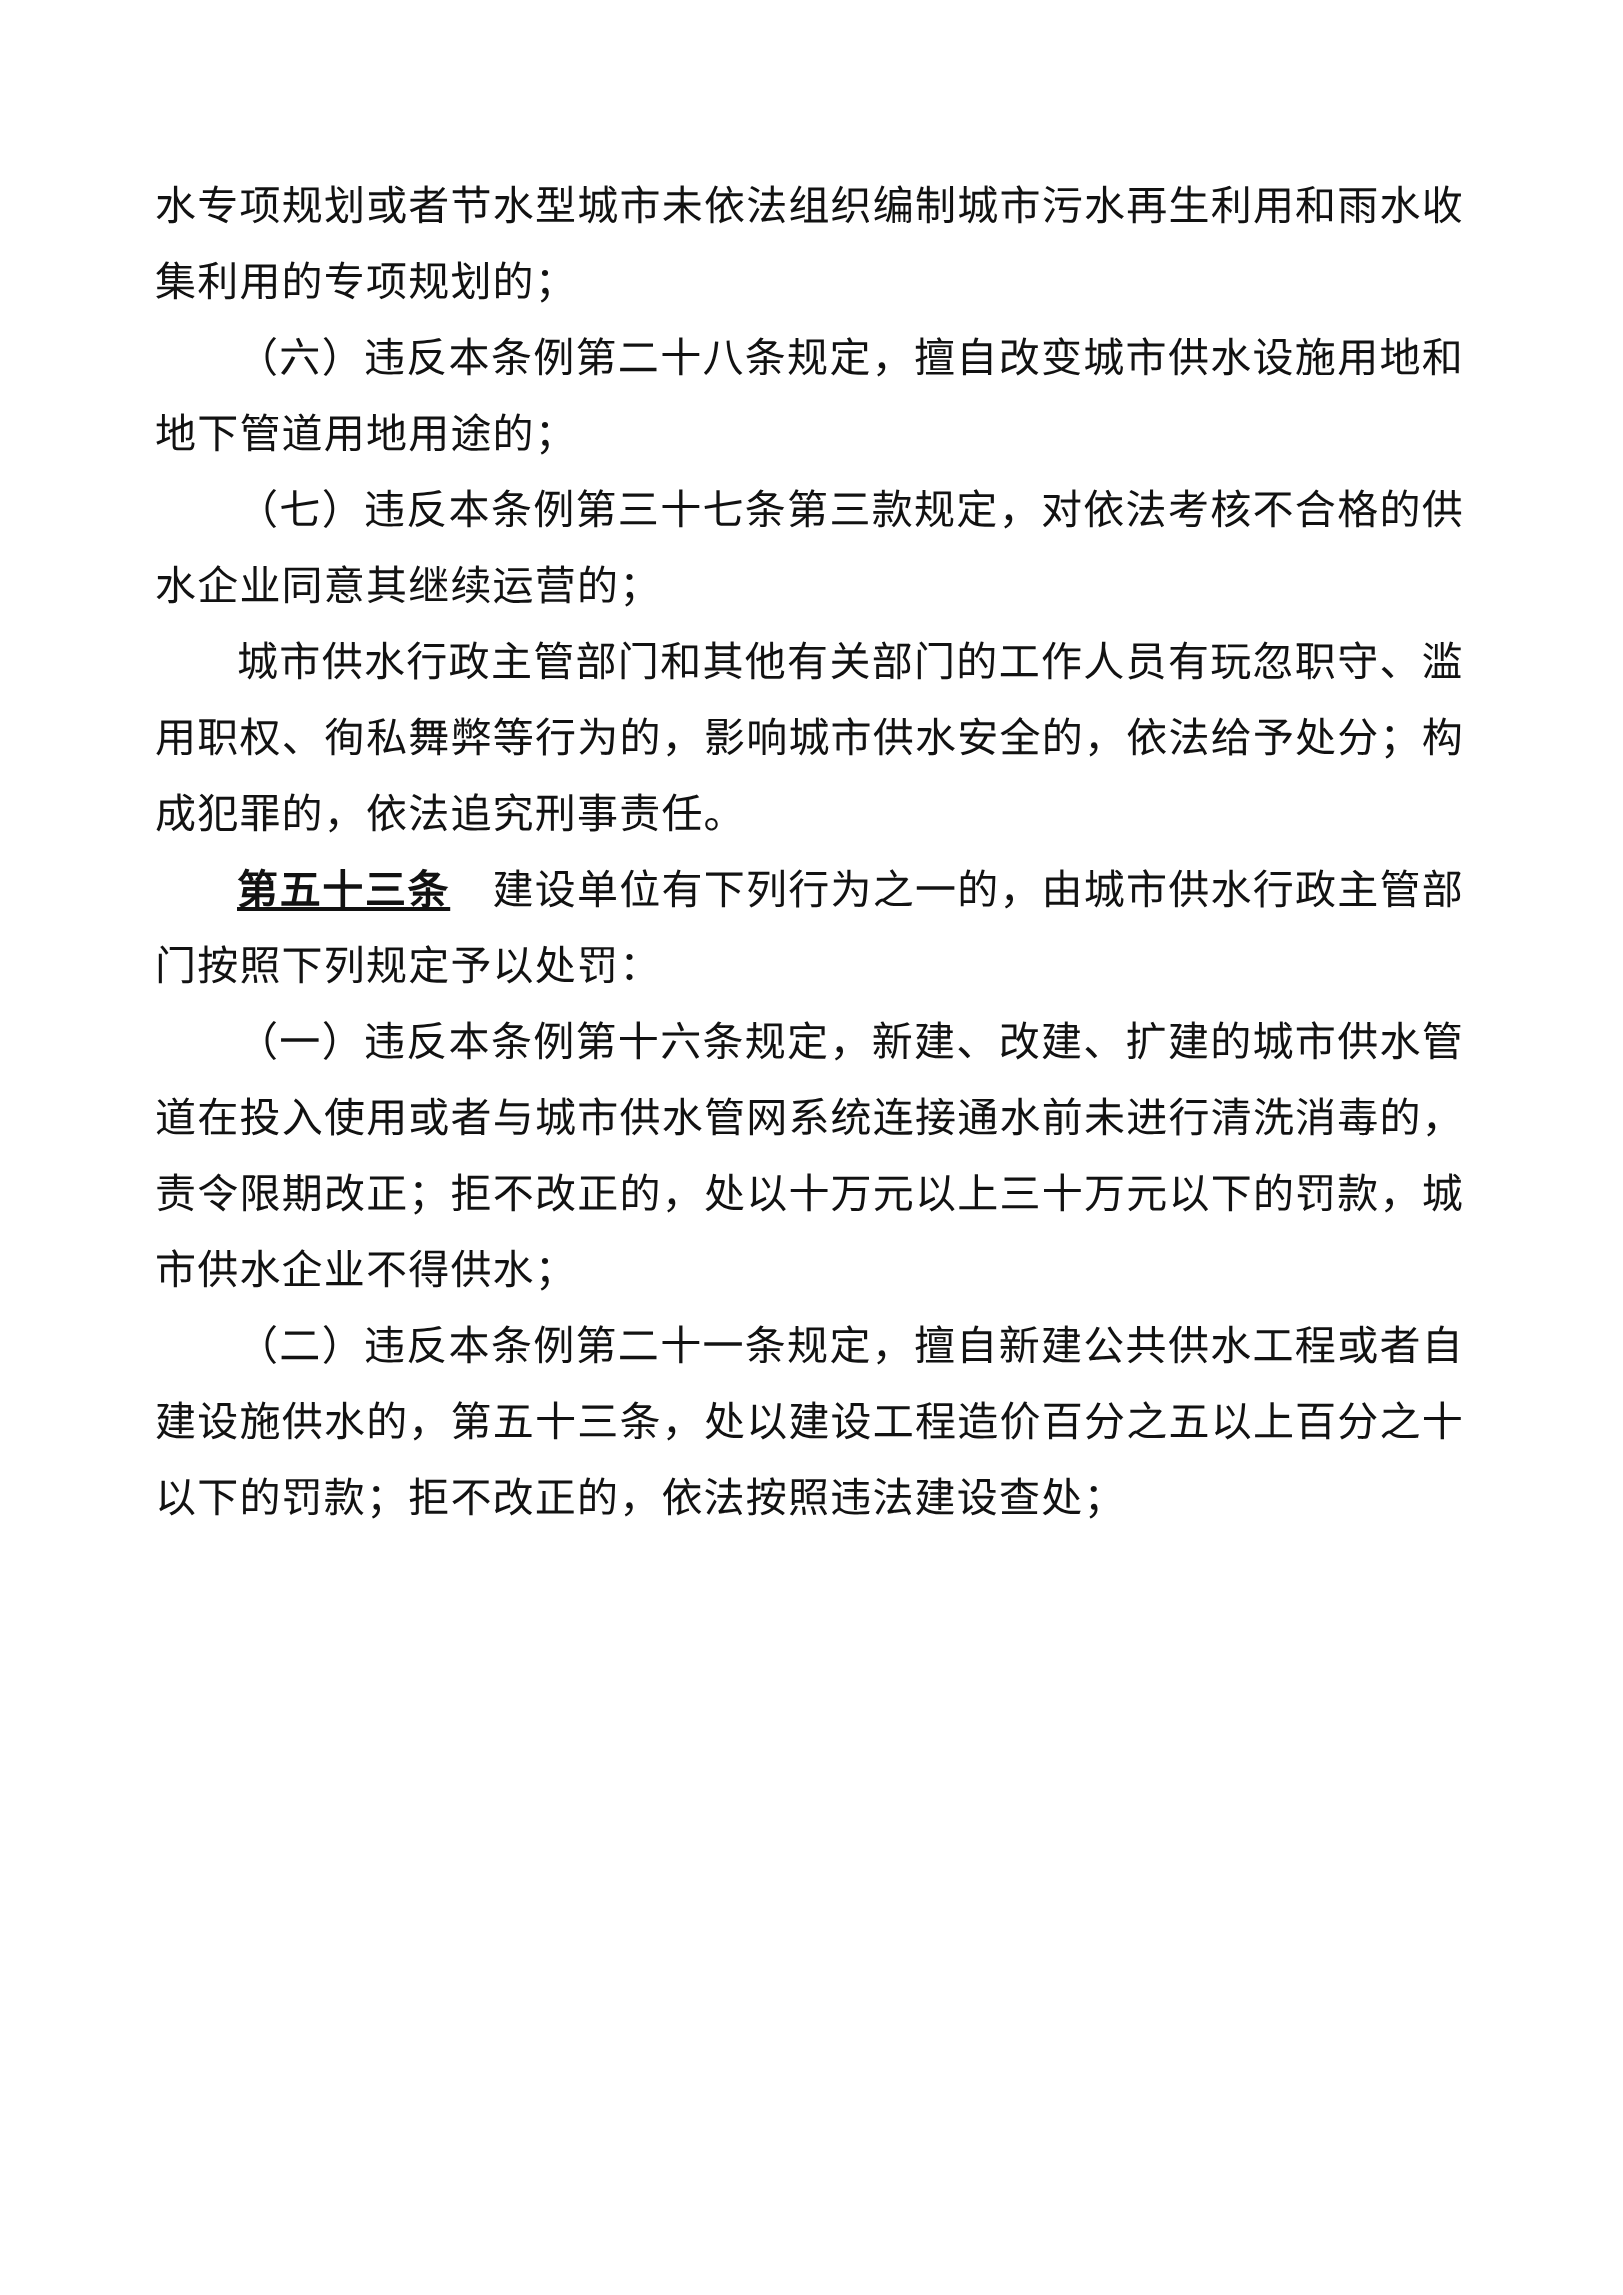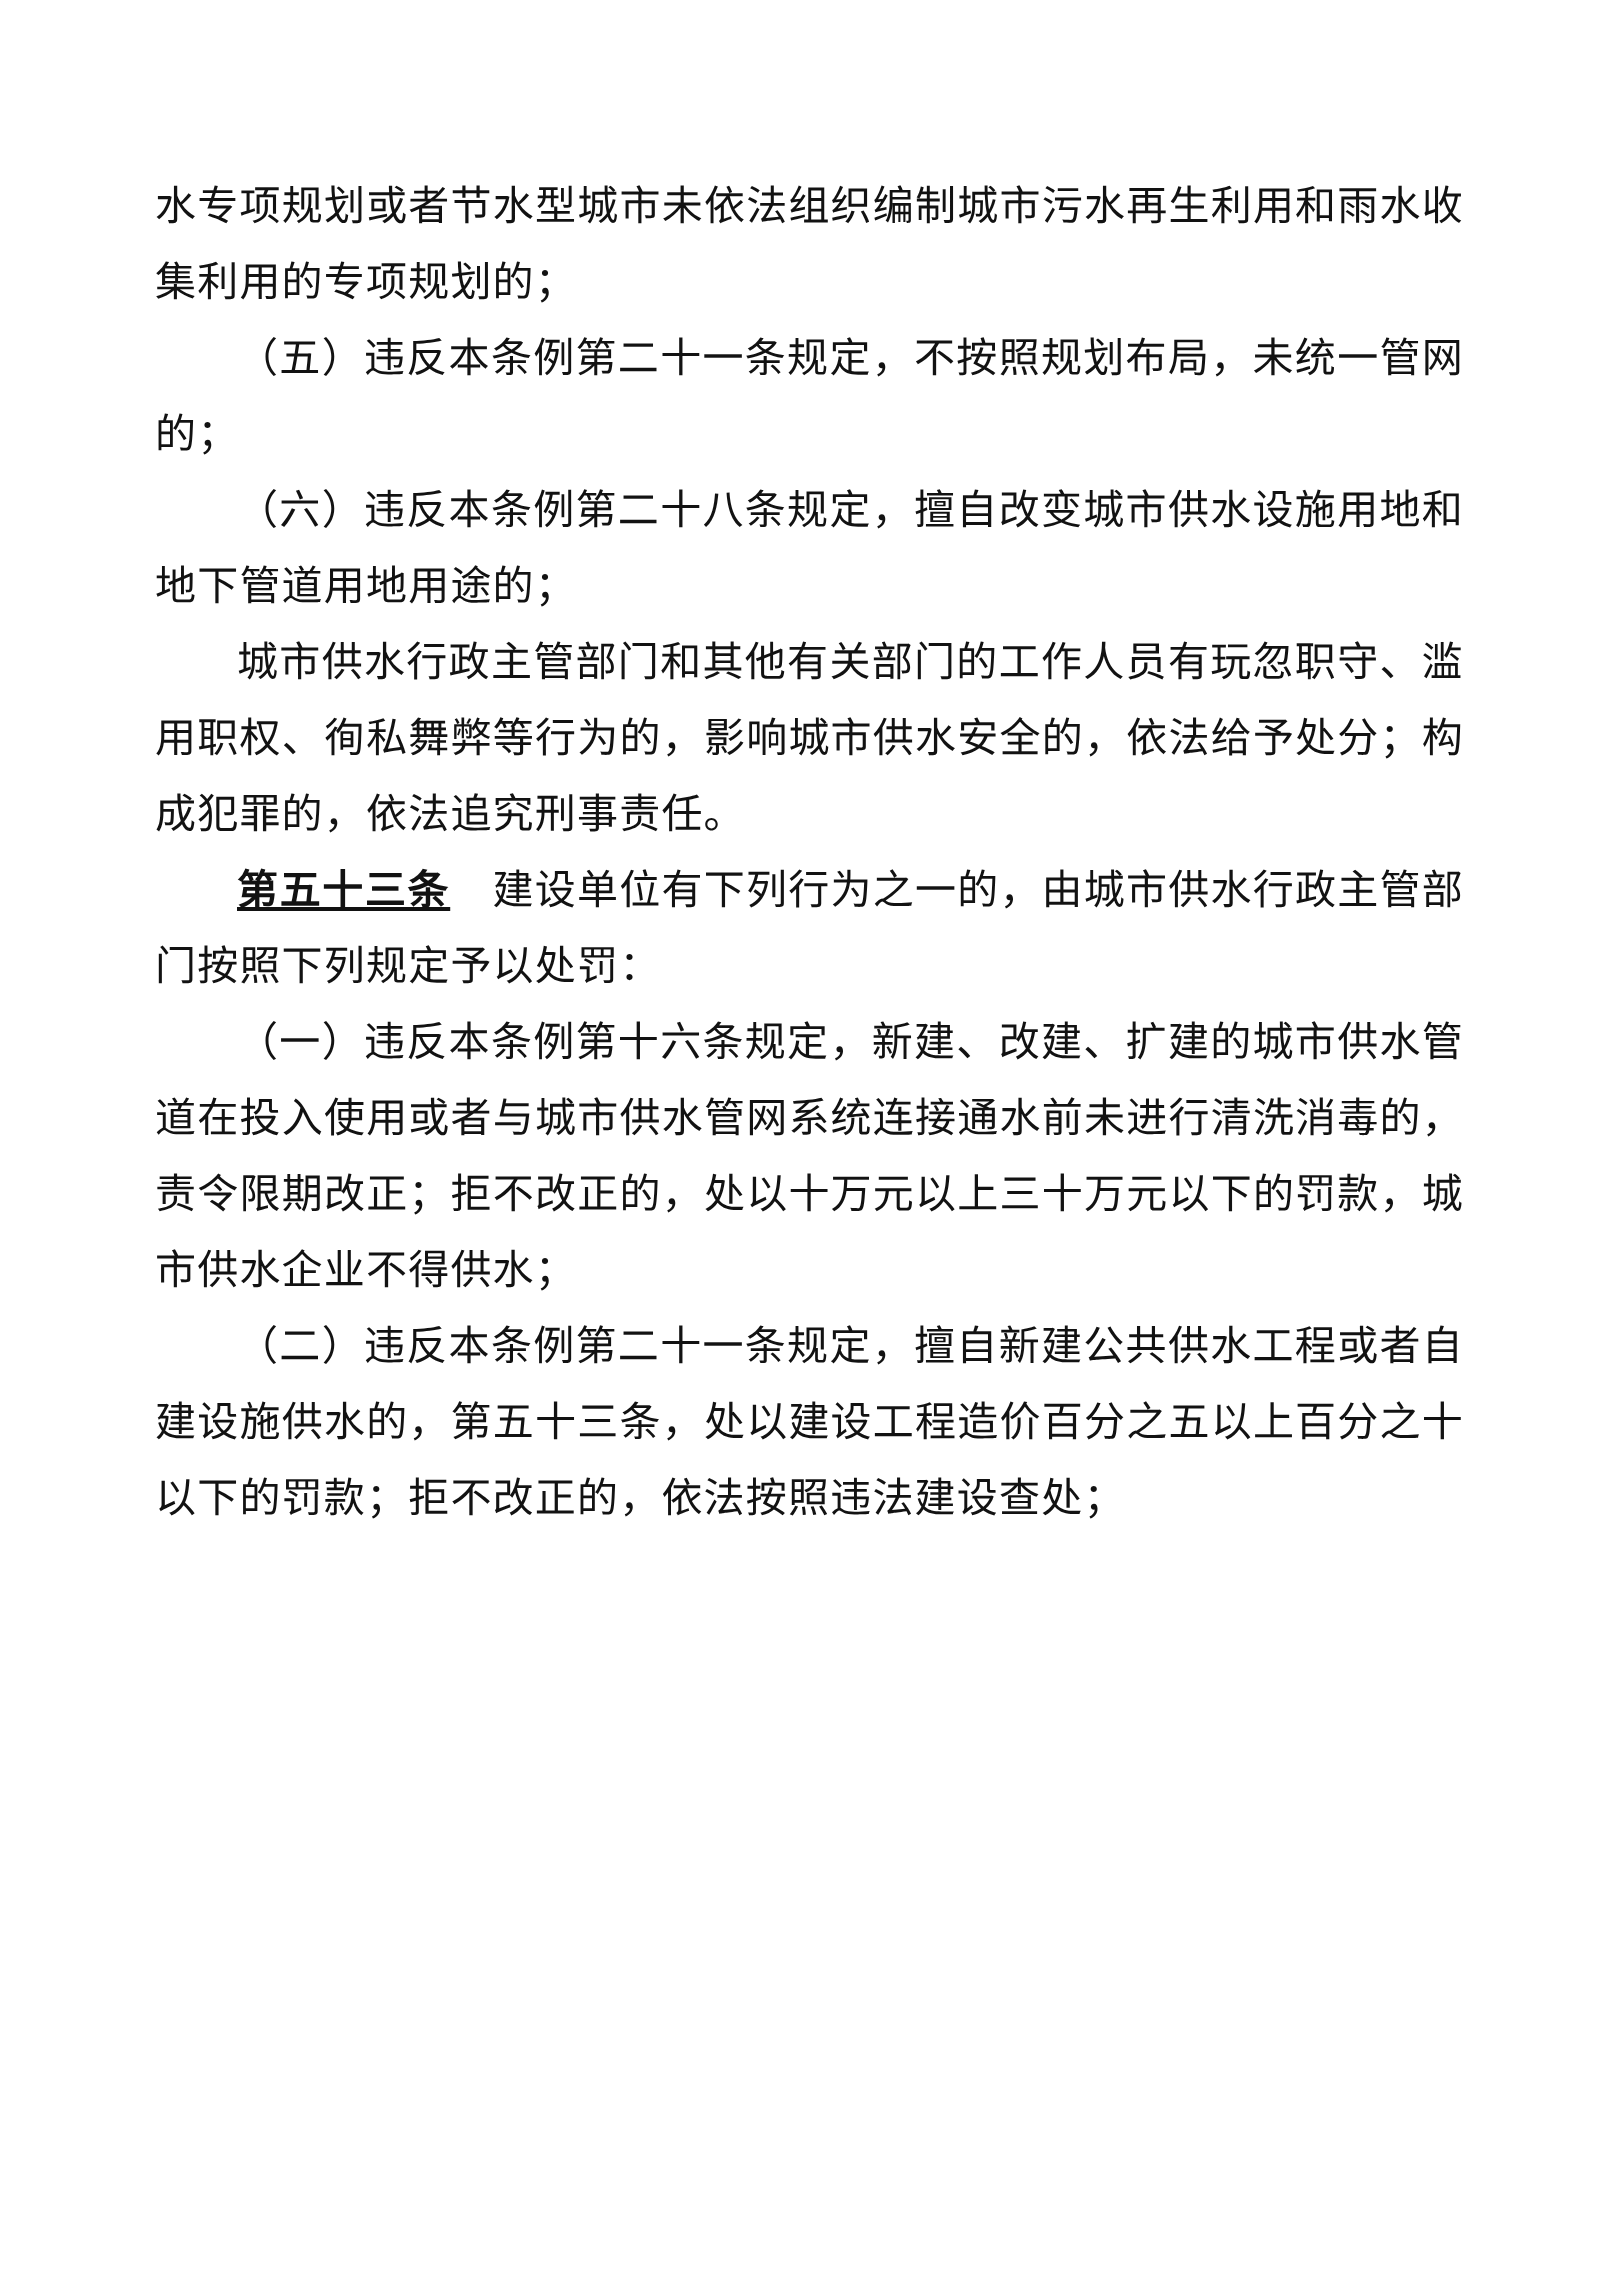--- a/index.html
+++ b/index.html
@@ -43,24 +43,24 @@
   }
 </style>
 </head>
 <body>
 
 <div class="page">
   <div class="doc-body">
 
     <p class="para hang">水专项规划或者节水型城市未依法组织编制城市污水再生利用和雨水收集利用的专项规划的；</p>
 
-    <p class="para indent">（五）违反本条例第二十一条规定，不按照规划布局，未统一管网的；</p>
 
     <p class="para indent">（六）违反本条例第二十八条规定，擅自改变城市供水设施用地和地下管道用地用途的；</p>
 
+    <p class="para indent">（七）违反本条例第三十七条第三款规定，对依法考核不合格的供水企业同意其继续运营的；</p>
 
 
     <p class="para indent">城市供水行政主管部门和其他有关部门的工作人员有玩忽职守、滥用职权、徇私舞弊等行为的，影响城市供水安全的，依法给予处分；构成犯罪的，依法追究刑事责任。</p>
 
     <p class="para indent"><span class="article-head">第五十三条</span>　<span>建设单位有下列行为之一的，由城市供水行政主管部门按照下列规定予以处罚：</span></p>
 
     <p class="para indent">（一）违反本条例第十六条规定，新建、改建、扩建的城市供水管道在投入使用或者与城市供水管网系统连接通水前未进行清洗消毒的，责令限期改正；拒不改正的，处以十万元以上三十万元以下的罚款，城市供水企业不得供水；</p>
 
     <p class="para indent">（二）违反本条例第二十一条规定，擅自新建公共供水工程或者自建设施供水的，第五十三条，处以建设工程造价百分之五以上百分之十以下的罚款；拒不改正的，依法按照违法建设查处；</p>
 

